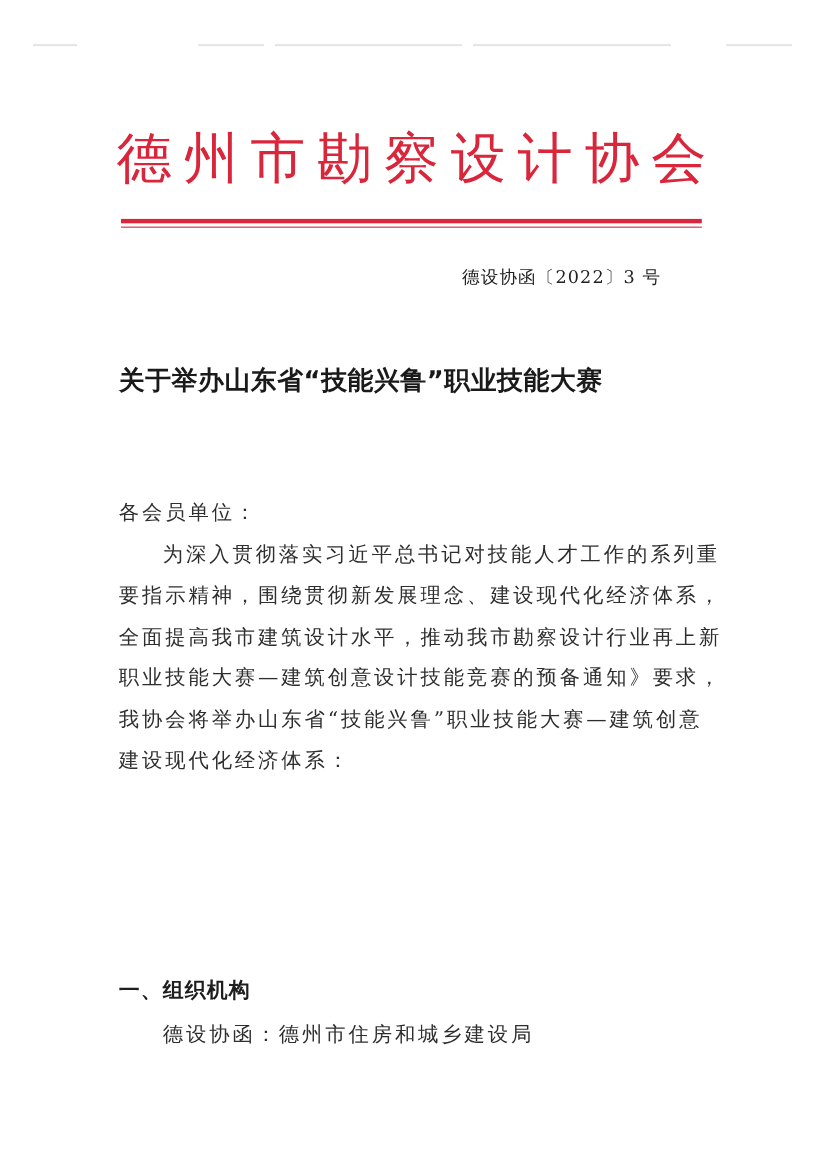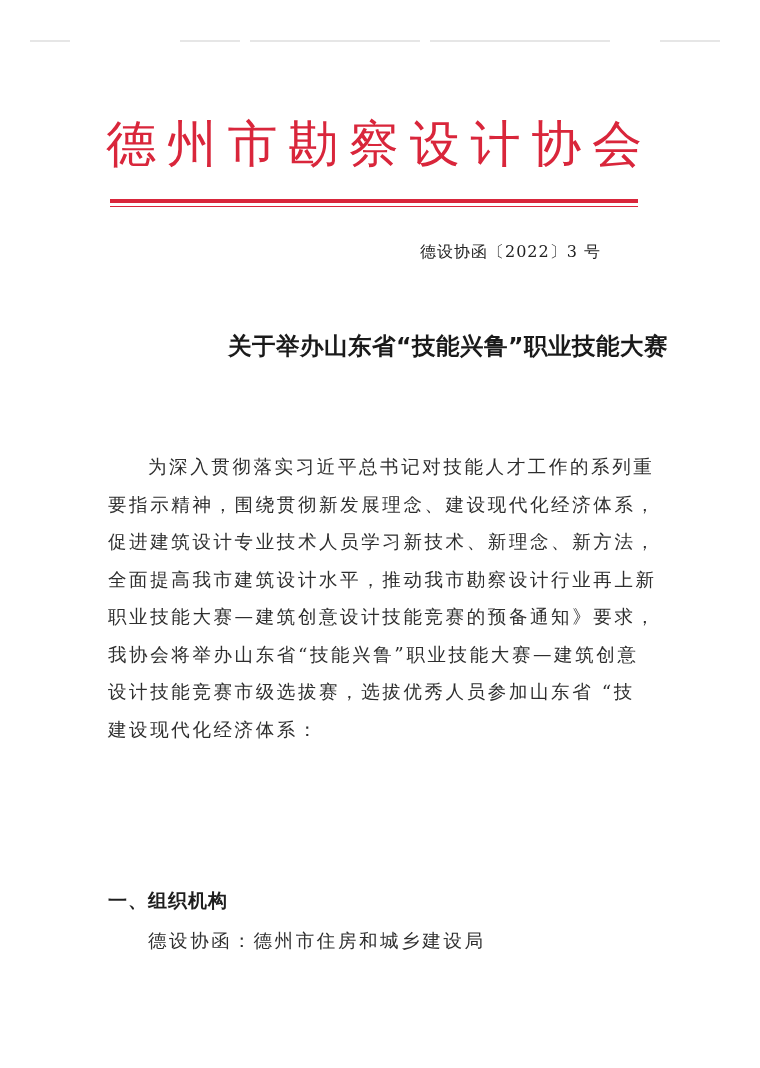--- a/index.html
+++ b/index.html
@@ -18,21 +18,21 @@
   .masthead span { display: inline-block; width: 54px; text-align: center; }
   .rule-thick { position: absolute; left: 110px; top: 199px; width: 528px; height: 4px; background: #d9263b; }
   .rule-thin  { position: absolute; left: 110px; top: 206px; width: 528px; height: 1px; background: #d9263b; }
   .docno {
     position: absolute; left: 420px; top: 240px; font-size: 16px; line-height: 24px; color: #222;
     font-family: "DejaVu Serif", serif; letter-spacing: 1px;
   }
   .title {
     position: absolute; left: 108px; top: 328px; width: 560px;
     font-family: "DejaVu Sans", "Liberation Sans", sans-serif; font-weight: bold;
-    font-size: 23.5px; line-height: 37px; color: #1a1a1a; white-space: nowrap; text-align: right;
+    font-size: 23.5px; line-height: 37px; color: #1a1a1a; white-space: nowrap;
   }
   .title div { letter-spacing: 0.5px; }
   .body {
     position: absolute; left: 108px; top: 448px; width: 540px;
     font-size: 18.5px; line-height: 37.5px; color: #2e2e2e; letter-spacing: 2.6px;
   }
   .body .line { white-space: nowrap; }
   .indent { padding-left: 40px; }
   .section-head {
     position: absolute; left: 108px; top: 884px;
@@ -70,24 +70,23 @@
 <div class="rule-thick"></div>
 <div class="rule-thin"></div>
 
 <div class="docno">德设协函〔2022〕3 号</div>
 
 <div class="title">
   <div>关于举办山东省“技能兴鲁”职业技能大赛</div>
 </div>
 
 <div class="body">
+  <div class="line">各会员单位：</div>
   <div class="line indent">为深入贯彻落实习近平总书记对技能人才工作的系列重</div>
   <div class="line">要指示精神，围绕贯彻新发展理念、建设现代化经济体系，</div>
-  <div class="line">促进建筑设计专业技术人员学习新技术、新理念、新方法，</div>
   <div class="line">全面提高我市建筑设计水平，推动我市勘察设计行业再上新</div>
   <div class="line">职业技能大赛—建筑创意设计技能竞赛的预备通知》要求，</div>
   <div class="line">我协会将举办山东省“技能兴鲁”职业技能大赛—建筑创意</div>
-  <div class="line">设计技能竞赛市级选拔赛，选拔优秀人员参加山东省 “技</div>
   <div class="line">建设现代化经济体系：</div>
 </div>
 
 <div class="section-head">一、组织机构</div>
 <div class="guide">德设协函：德州市住房和城乡建设局</div>
 
 </body></html>

